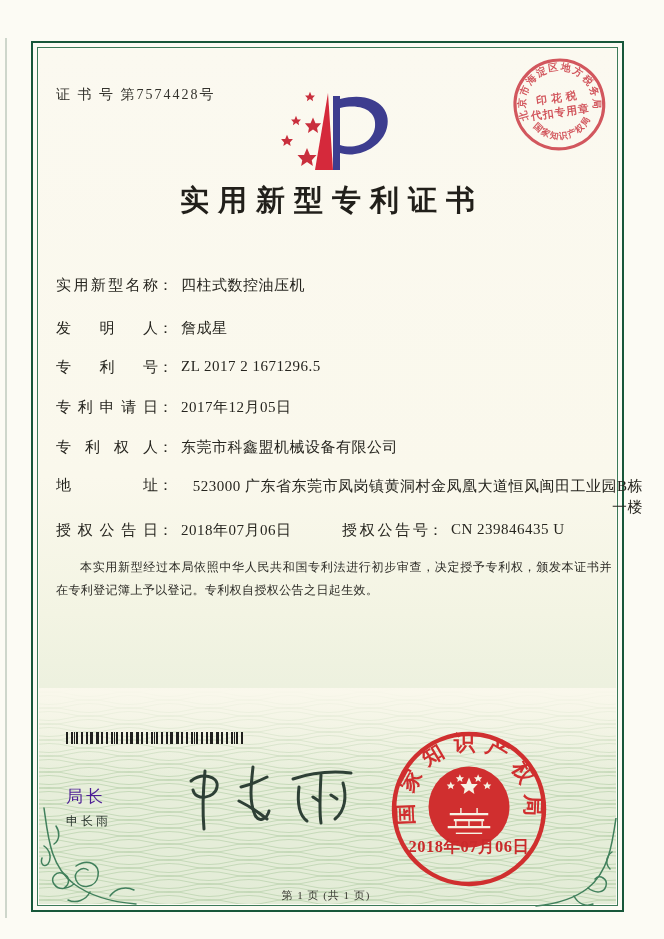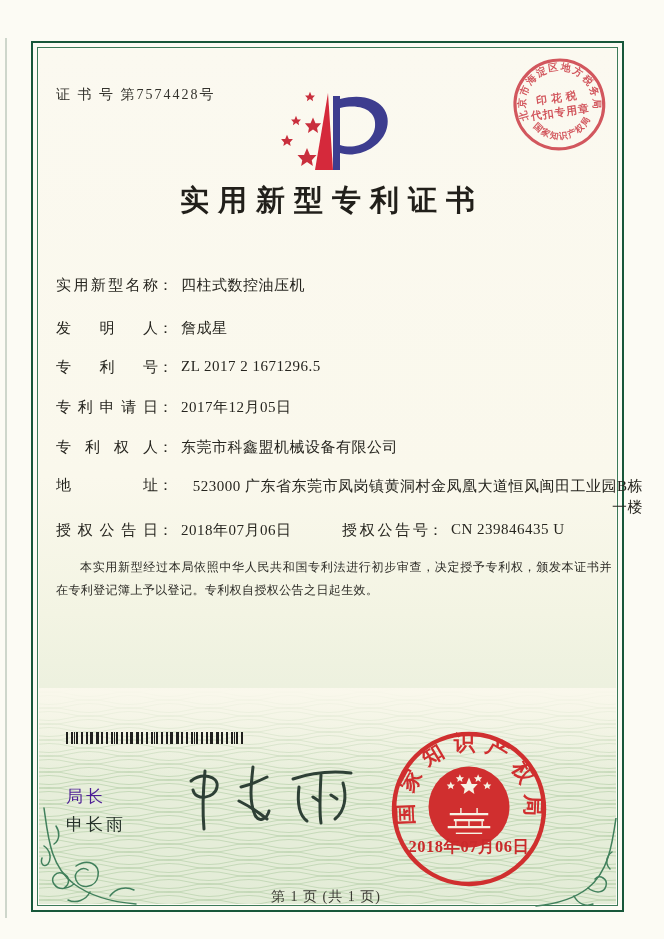--- a/index.html
+++ b/index.html
@@ -39,34 +39,34 @@
   
   .body-text{position:absolute;left:56px;top:556px;width:556px;
     font-size:12px;line-height:22.6px;letter-spacing:.4px;color:#2c2b26;text-align:justify;}
   .body-text p{margin:0;text-indent:2em;}
   
   .barcode{position:absolute;left:66px;top:732px;width:178px;height:12px;
     background:
       repeating-linear-gradient(90deg,#20201e 0 2px,rgba(0,0,0,0) 2px 5px),
       repeating-linear-gradient(90deg,#20201e 0 1px,rgba(0,0,0,0) 1px 8px);}
   .director-title{position:absolute;left:66px;top:785px;font-size:17px;letter-spacing:3px;color:#4c1d95;}
-  .director-name{position:absolute;left:66px;top:813px;font-size:17px;letter-spacing:3px;color:#26322a;}
+  .director-name{position:absolute;left:66px;top:813px;font-size:12px;letter-spacing:3px;color:#26322a;}
   .signature{position:absolute;left:175px;top:757px;}
   .signature path{fill:none;stroke:#2e4036;stroke-width:3;stroke-linecap:round;stroke-linejoin:round;}
   .seal{position:absolute;left:389px;top:729px;}
   .seal .ring{fill:none;stroke:#d02f2f;stroke-width:4.5;}
   .seal textPath{fill:#d02f2f;font-weight:bold;font-family:"Liberation Serif",serif;}
   .seal-date{position:absolute;left:391px;top:836px;width:156px;text-align:center;
     font-size:16.5px;font-weight:700;color:#c92b2b;letter-spacing:.5px;}
   .flourish{position:absolute;}
   .flourish path{fill:none;stroke:#41805c;stroke-width:1.5;stroke-linecap:round;}
   .flourish-left{left:40px;top:806px;}
   .flourish-right{left:534px;top:818px;transform:scaleX(-1);}
   .footer{position:absolute;left:0;right:12px;top:888px;text-align:center;
-    font-size:14px;letter-spacing:1px;color:#3a3a33;}
+    font-size:11px;letter-spacing:1px;color:#3a3a33;}
 </style>
 </head>
 <body>
 
 <div class="scan-edge"></div>
 
 <div class="cert-bg"></div>
 <div class="waves">
   <svg width="577" height="216" viewBox="0 0 577 216">
       <path d="M-10 2 q20 5 40 0 t40 0 t40 0 t40 0 t40 0 t40 0 t40 0 t40 0 t40 0 t40 0 t40 0 t40 0 t40 0 t40 0 t40 0 t40 0 t40 0"></path>

